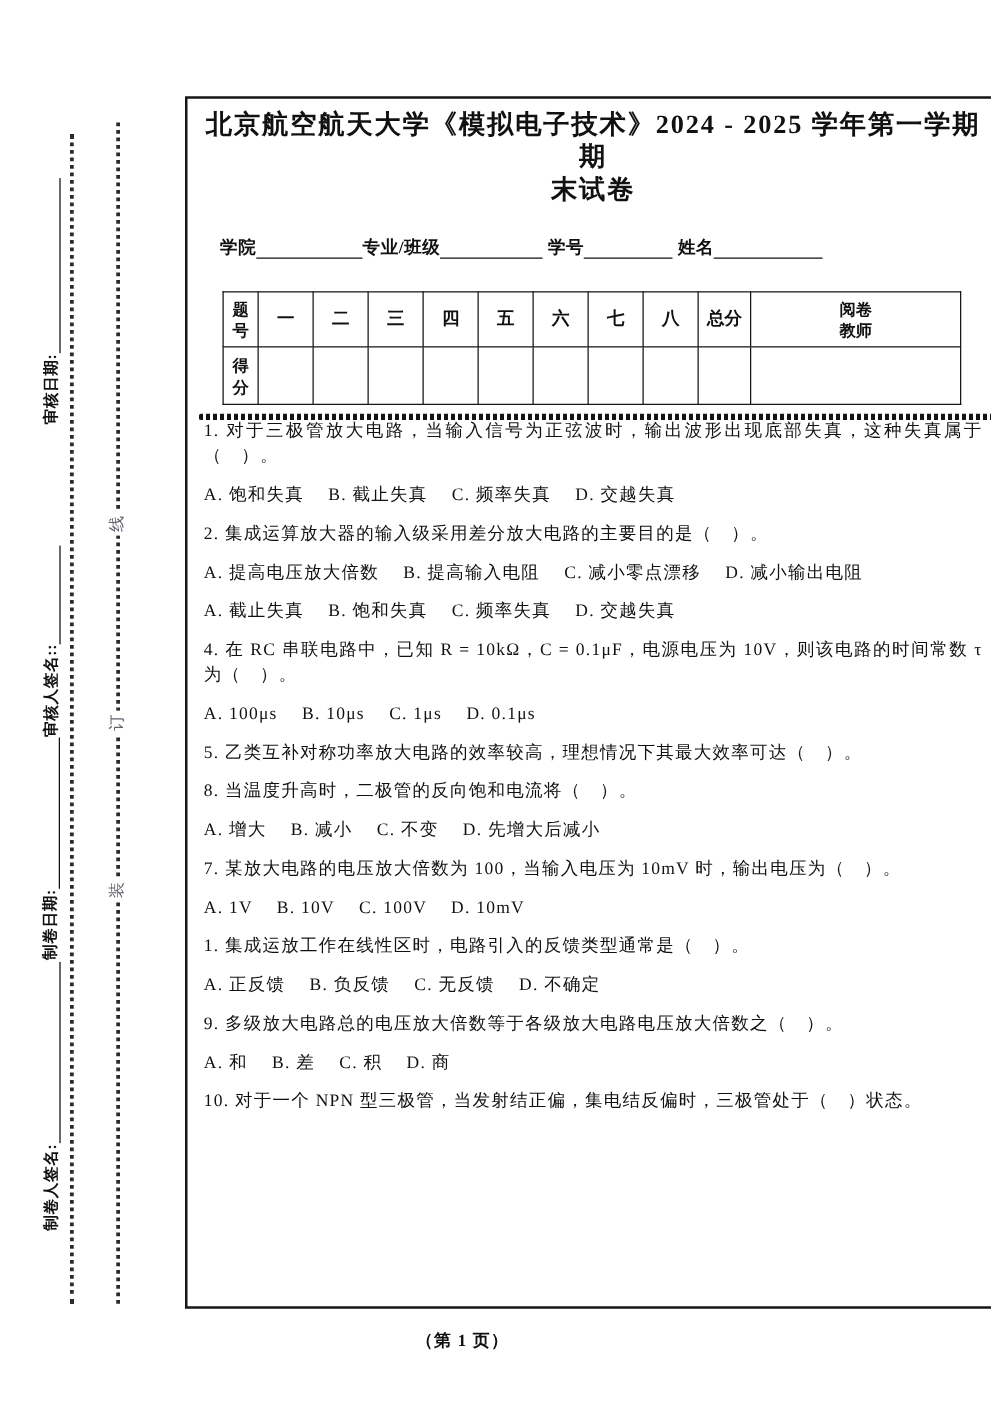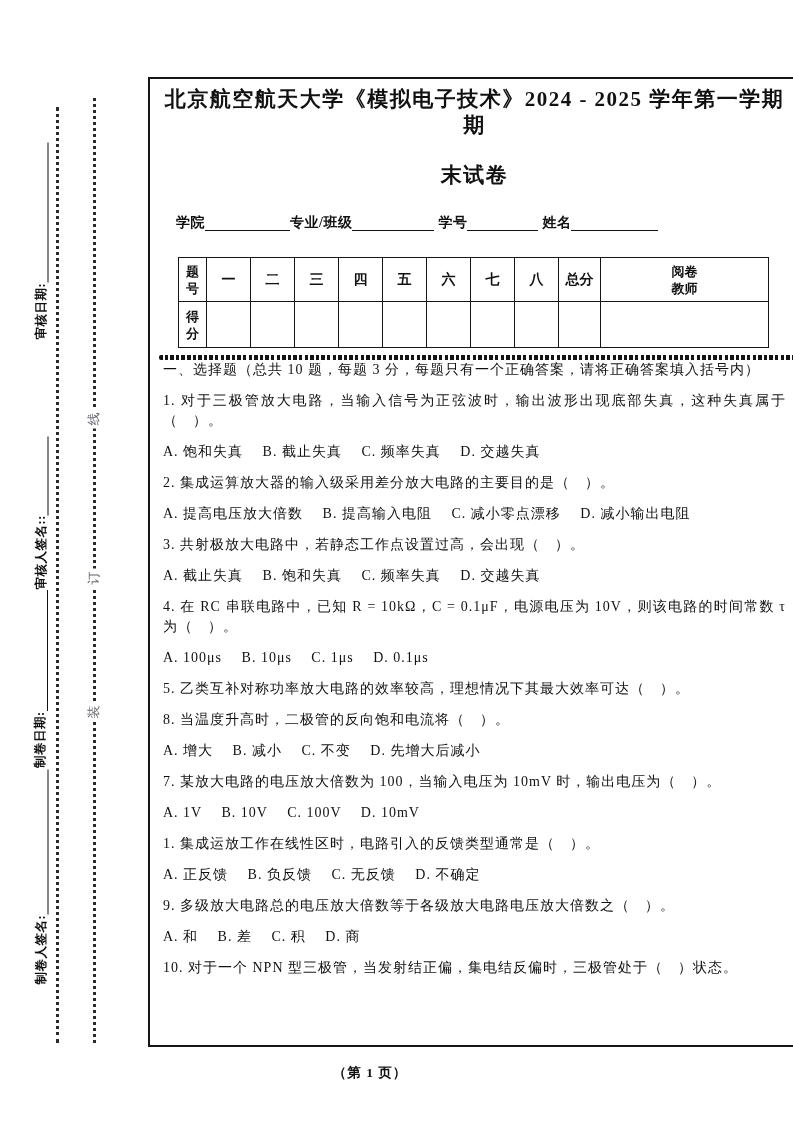--- a/index.html
+++ b/index.html
@@ -20,21 +20,21 @@
   .bind-char{position:absolute;transform:rotate(-90deg);font-size:13px;color:#62626e;
              background:#fff;padding:1px 3px;line-height:14px;}
 
   
   #main-box{position:absolute;left:148px;top:77px;width:650px;height:970px;
             border:2px solid #161616;box-sizing:border-box;padding:0 10px 1px 13px;}
 
   .title-line{text-align:center;font-size:21px;font-weight:bold;letter-spacing:1.5px;
               line-height:26px;margin:0;}
   #title-line1{margin-top:7px;}
-  #title-line2{margin-top:24px;text-align:center;}
+  #title-line2{text-align:center;}
 
   #fields-row{display:flex;align-items:flex-end;margin:27px 0 2px 13px;font-size:14px;
               font-weight:bold;letter-spacing:.5px;}
   .field-label{line-height:16px;}
   .field-blank{border-bottom:1.6px solid #111;height:14px;display:inline-block;}
   #blank-college{width:85px;}
   #blank-major{width:82px;margin-right:4px;}
   #blank-sid{width:71px;margin-right:4px;}
   #blank-name{width:87px;}
 
@@ -147,28 +147,26 @@
             <td></td>
             <td></td>
             <td></td>
             <td></td>
           </tr>
     </tbody>
       </table>
 
     <div id="dotted-separator"></div>
 
-    <p id="section-heading">一、选择题（总共 10 题，每题 3 分，每题只有一个正确答案，请将正确答案填入括号内）</p>
 
     <div id="questions">
         <p class="stem">1.  对于三极管放大电路，当输入信号为正弦波时，输出波形出现底部失真，这种失真属于（　）。</p>
         <p class="opts">A. 饱和失真　 B. 截止失真　 C. 频率失真　 D. 交越失真</p>
         <p class="stem">2.  集成运算放大器的输入级采用差分放大电路的主要目的是（　）。</p>
         <p class="opts">A. 提高电压放大倍数　 B. 提高输入电阻　 C. 减小零点漂移　 D. 减小输出电阻</p>
-        <p class="stem">3.  共射极放大电路中，若静态工作点设置过高，会出现（　）。</p>
         <p class="opts">A. 截止失真　 B. 饱和失真　 C. 频率失真　 D. 交越失真</p>
         <p class="stem">4.  在 RC 串联电路中，已知 R = 10kΩ，C = 0.1μF，电源电压为 10V，则该电路的时间常数 τ 为（　）。</p>
         <p class="opts">A. 100μs　 B. 10μs　 C. 1μs　 D. 0.1μs</p>
         <p class="stem">5.  乙类互补对称功率放大电路的效率较高，理想情况下其最大效率可达（　）。</p>
         <p class="stem">8.  当温度升高时，二极管的反向饱和电流将（　）。</p>
         <p class="opts">A. 增大　 B. 减小　 C. 不变　 D. 先增大后减小</p>
         <p class="stem">7.  某放大电路的电压放大倍数为 100，当输入电压为 10mV 时，输出电压为（　）。</p>
         <p class="opts">A. 1V　 B. 10V　 C. 100V　 D. 10mV</p>
         <p class="stem">1.  集成运放工作在线性区时，电路引入的反馈类型通常是（　）。</p>
         <p class="opts">A. 正反馈　 B. 负反馈　 C. 无反馈　 D. 不确定</p>

